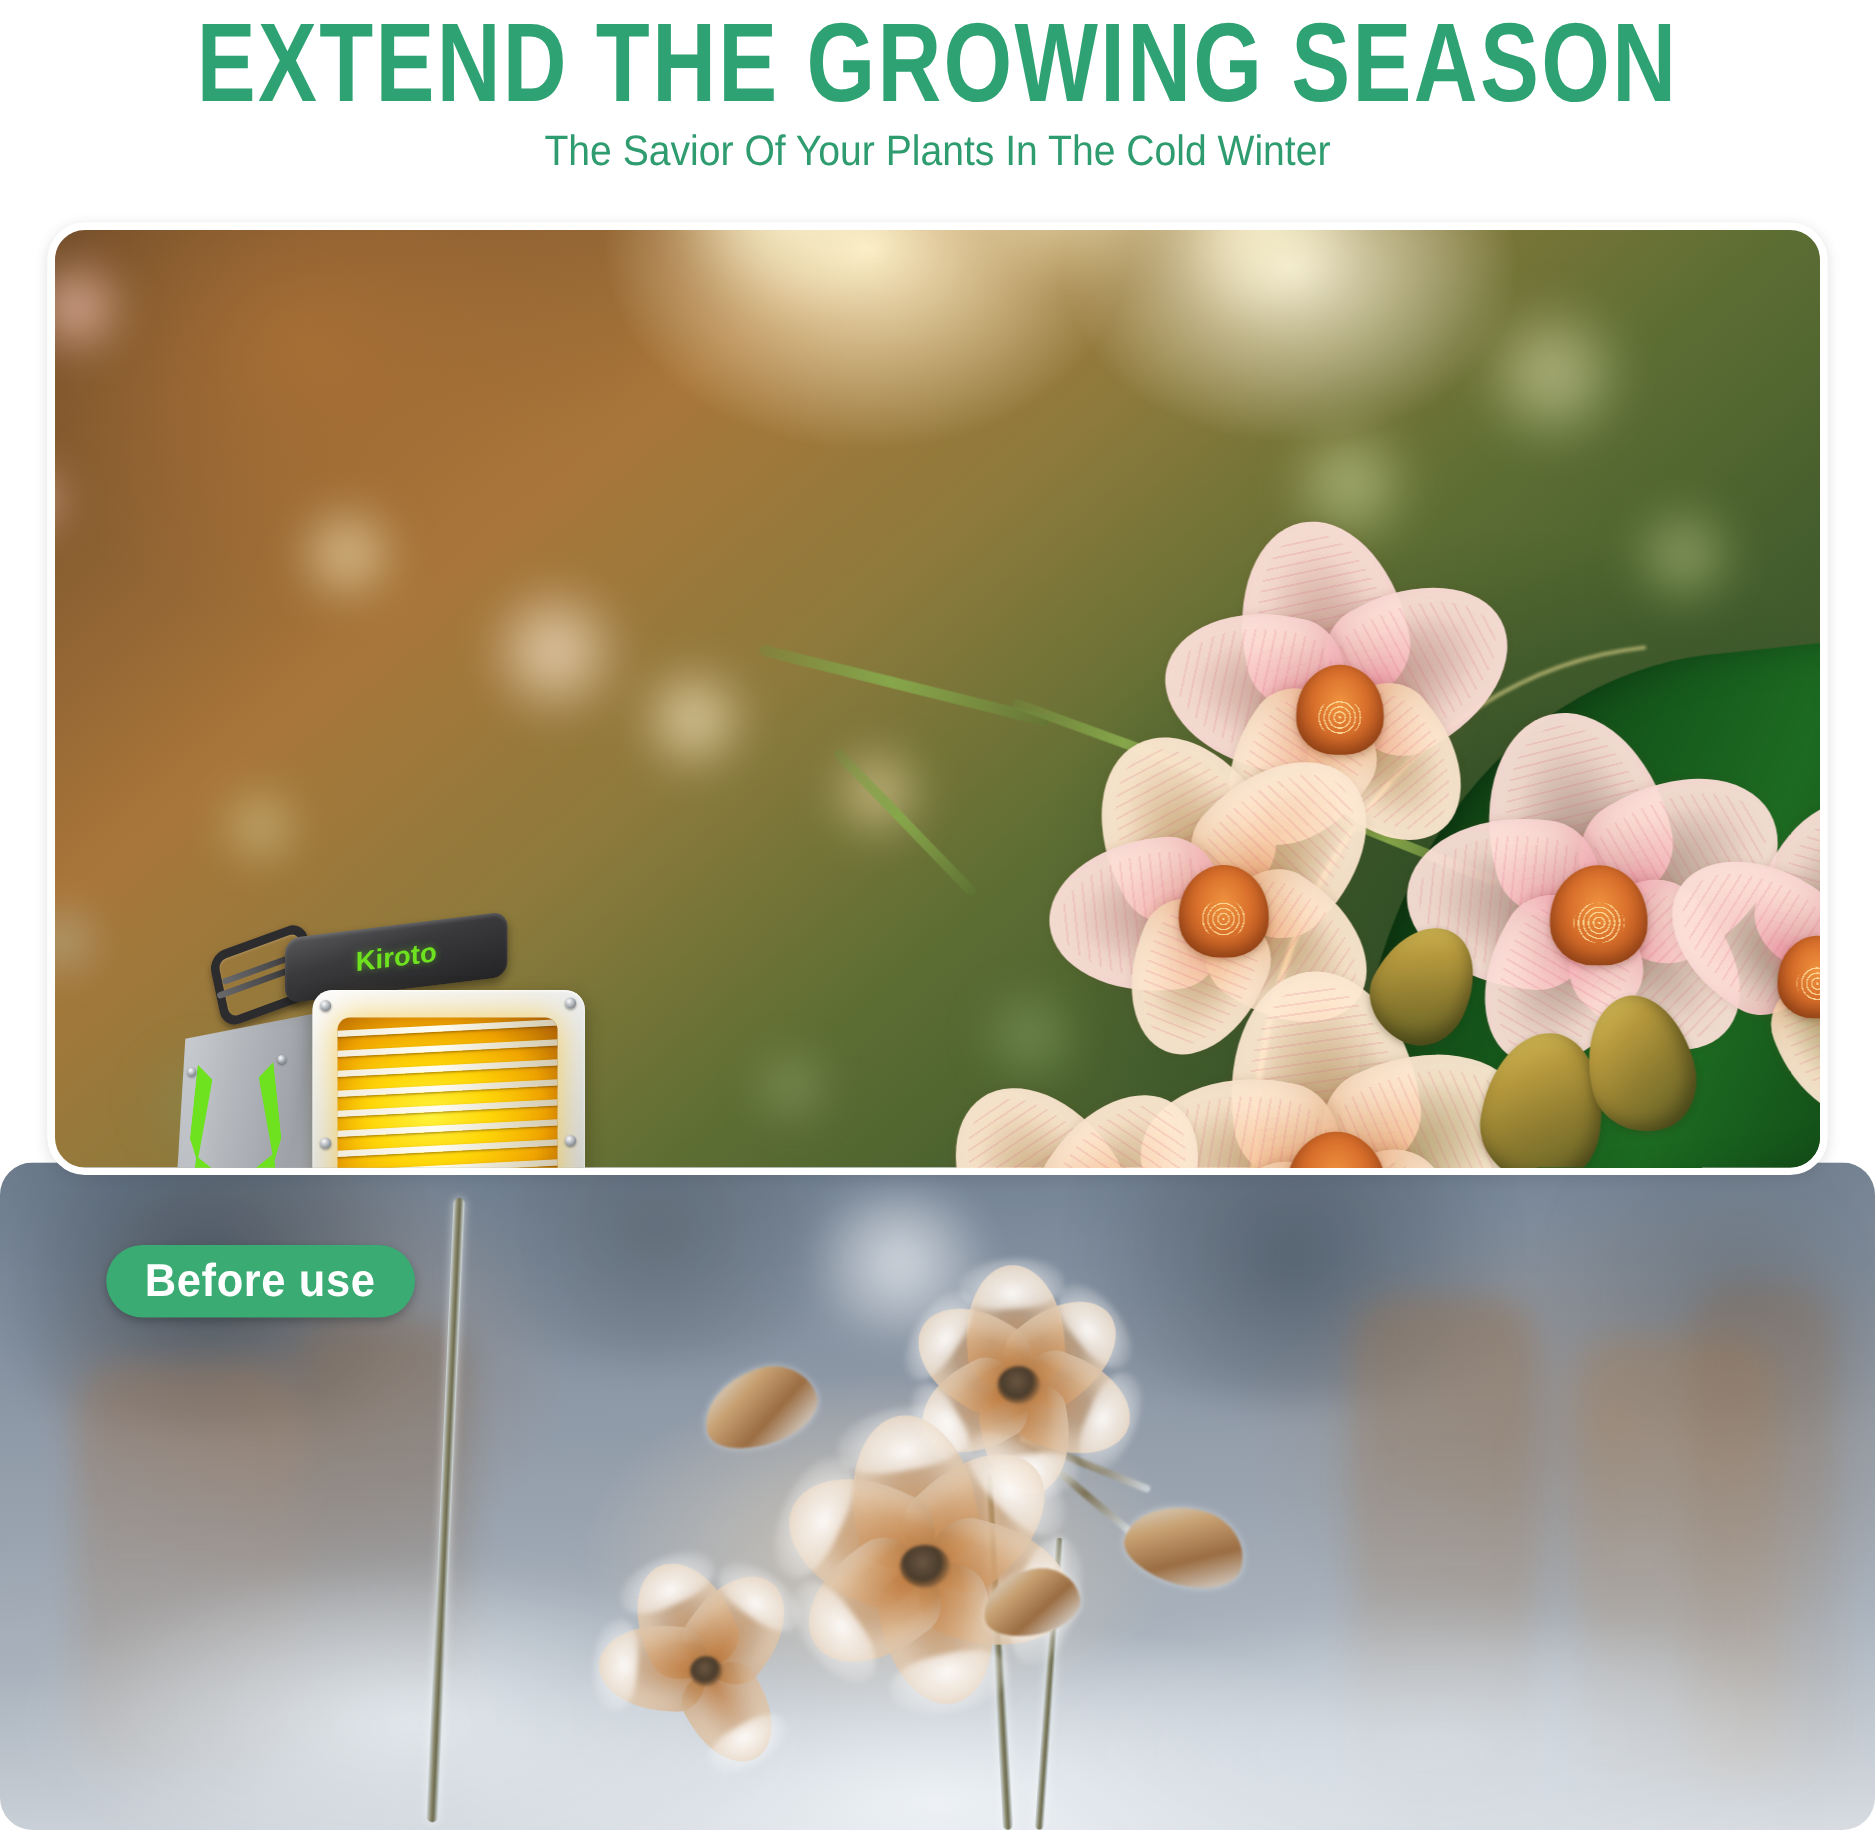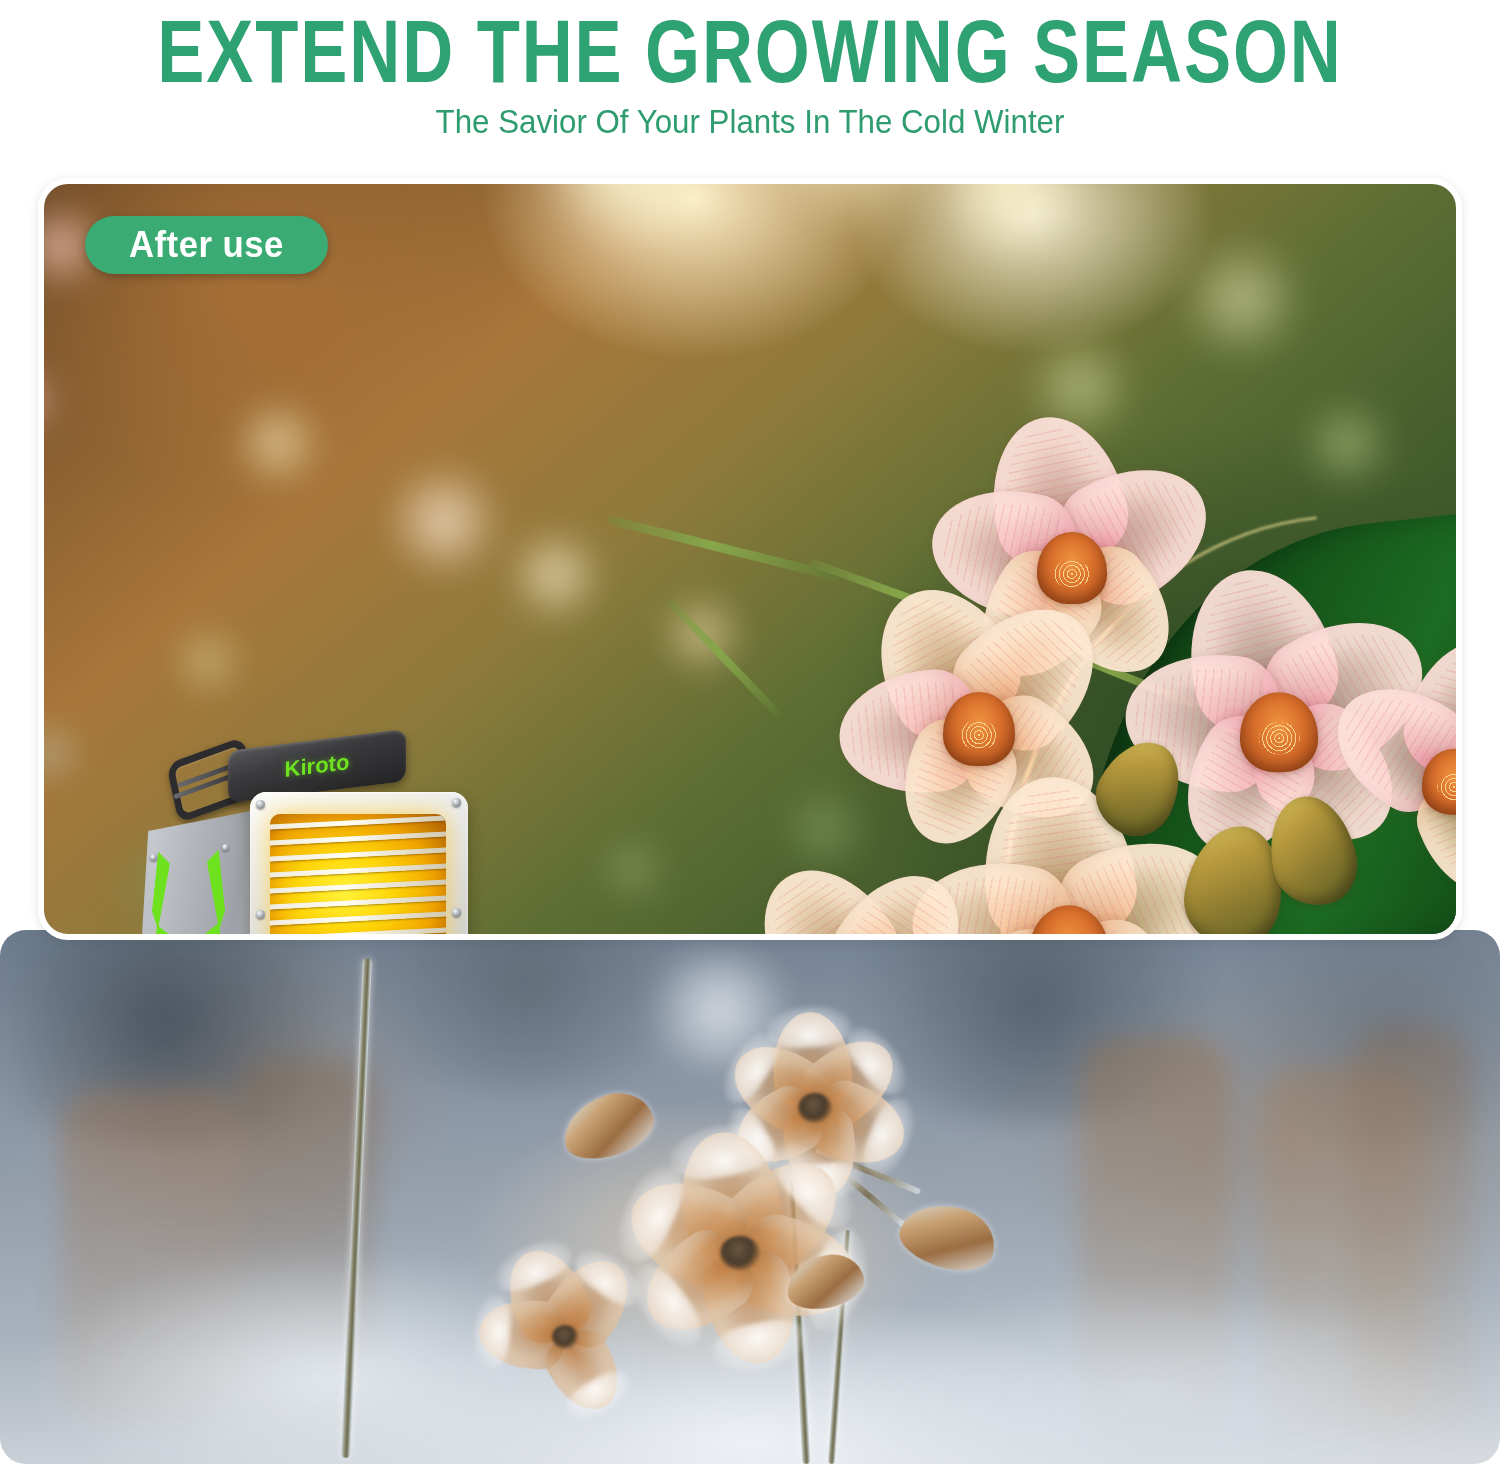--- a/index.html
+++ b/index.html
@@ -447,17 +447,17 @@
         <div class="screw" style="left:6px;top:8px;"></div>
         <div class="screw" style="left:202px;top:6px;"></div>
         <div class="screw" style="left:6px;top:118px;"></div>
         <div class="screw" style="left:202px;top:116px;"></div>
 
       </div>
     </div>
 
   </div>
 
-  <div class="badge badge-after">
-    <span>After use</span>
+  <div class="badge badge-before">
+    <span>Before use</span>
   </div>
 
 </div>
 
 </body></html>

